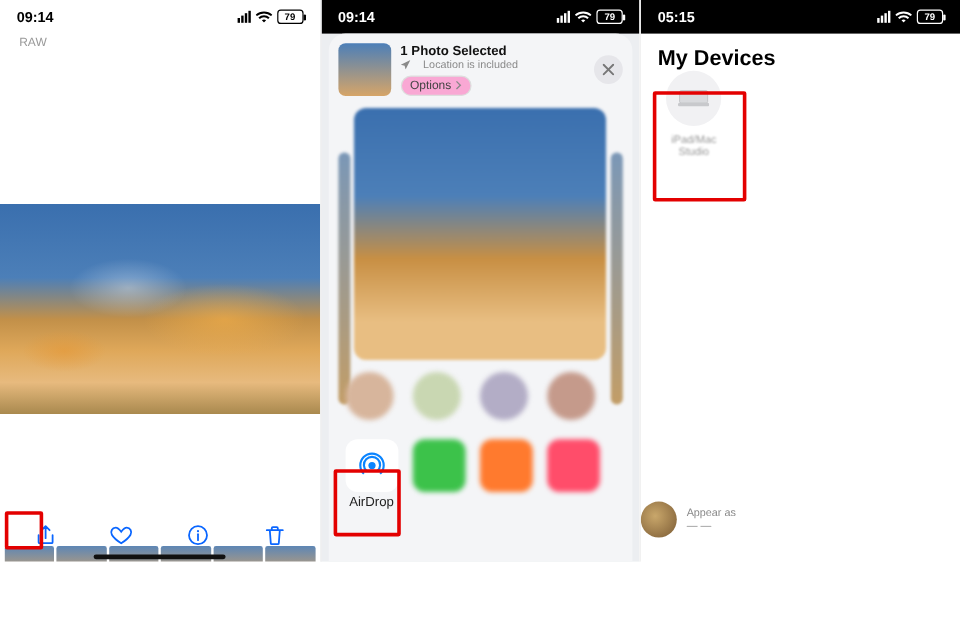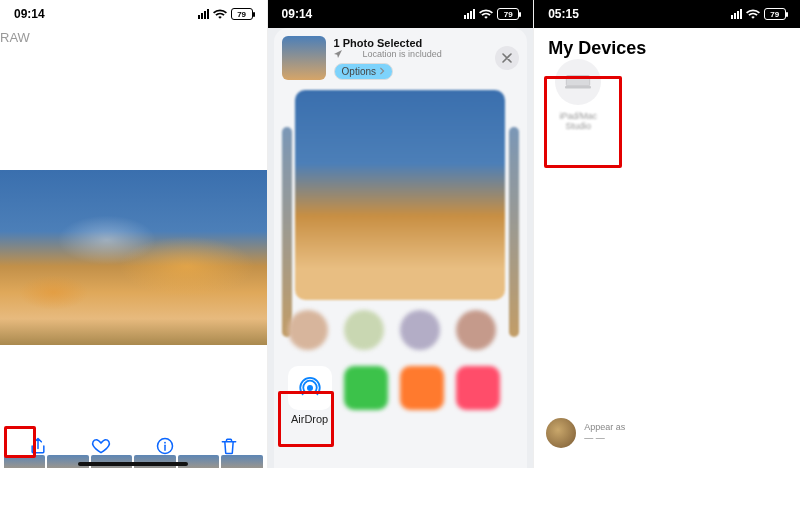--- a/index.html
+++ b/index.html
@@ -65,21 +65,21 @@
   .p1-title { text-align: center; line-height: 1.15; }
   .p1-date { font-size: 12px; font-weight: 600; }
   .p1-time { font-size: 10px; color: #888; }
   .link { color: #0a66ff; }
   .edit-label { font-size: 14px; }
   .more-circle {
     width: 18px; height: 18px; border: 1.4px solid #0a66ff; border-radius: 50%;
     display: flex; align-items: center; justify-content: center; color: #0a66ff;
     font-size: 10px; line-height: 1; letter-spacing: -1px;
   }
-  .raw { font-size: 13px; color: #999; padding: 2px 0; }
+  .raw { font-size: 10px; color: #999; padding: 2px 16px; }
 
   .photo-main {
     position: absolute; left: 0; right: 0; top: 170px; height: 175px;
     background: linear-gradient(180deg,#3a6fae 0%,#4c7fb8 35%,#c29049 55%,#dfa85a 70%,#e7ba7e 85%,#a9894e 100%);
   }
   .photo-main::after {
     content:""; position:absolute; inset:0;
     background:
       radial-gradient(70px 35px at 40% 40%, rgba(255,255,255,0.35), transparent 70%),
       radial-gradient(90px 40px at 70% 55%, rgba(245,176,72,0.6), transparent 75%),
@@ -114,24 +114,24 @@
     background: #f4f5f7; border-top-left-radius: 14px; border-top-right-radius: 14px;
     padding: 8px 8px 0;
   }
   .sc-header { display: flex; align-items: center; gap: 8px; }
   .sc-thumb {
     width: 44px; height: 44px; border-radius: 6px;
     background: linear-gradient(180deg,#4c7fb8 0%,#d6a568 100%);
   }
   .sc-meta { flex: 1; font-size: 10px; color: #444; }
   .sc-title { font-weight: 600; font-size: 11px; color: #111; }
-  .sc-loc { font-size: 9px; color: #8a8a8a; display:flex; gap:21px; align-items:center;}
+  .sc-loc { font-size: 9px; color: #8a8a8a; display:flex; gap:11px; align-items:center;}
   .sc-options {
     margin-top: 4px; display: inline-flex; align-items: center; gap:3px;
-    font-size: 10px; color: #444; background: #7dd3fc;
+    font-size: 10px; color: #444; background: #f9a8d4;
     border: 1px solid #ddd; border-radius: 10px; padding: 2px 7px;
   }
   .close-btn {
     width: 24px; height: 24px; border-radius: 50%; background: #e6e6ea;
     display: flex; align-items: center; justify-content: center; color:#777; font-size:12px;
   }
   .sc-preview {
     position: relative;
     margin: 10px auto 0; width: 210px; height: 210px; border-radius: 10px;
     background: linear-gradient(180deg,#3a6fae 0%,#4c7fb8 35%,#c88f43 60%,#e8be82 85%);
@@ -189,21 +189,21 @@
   }
   .device-circle {
     width: 46px; height: 46px; border-radius: 50%; background:#f1f1f3;
     display:flex; align-items:center; justify-content:center;
   }
   .mac-svg { width: 26px; height: 16px; }
   .device-name { font-size: 9px; color:#999; text-align:center; line-height:1.15; filter: blur(1px);}
   .phone3 .hl-dev { left: 10px; top: 76px; width: 78px; height: 92px; }
 
   .p3-footer {
-    position:absolute; bottom: 20px; left: 12px;
+    position:absolute; bottom: 20px; left: 0;
     display:flex; gap:8px; align-items:center;
   }
   .foot-avatar {
     width: 30px; height: 30px; border-radius: 50%;
     background: radial-gradient(circle at 40% 40%, #c9a76b, #7a5a33);
   }
   .foot-texts { font-size: 9px; color:#888; line-height:1.2;}
 </style>
 </head>
 <body>

